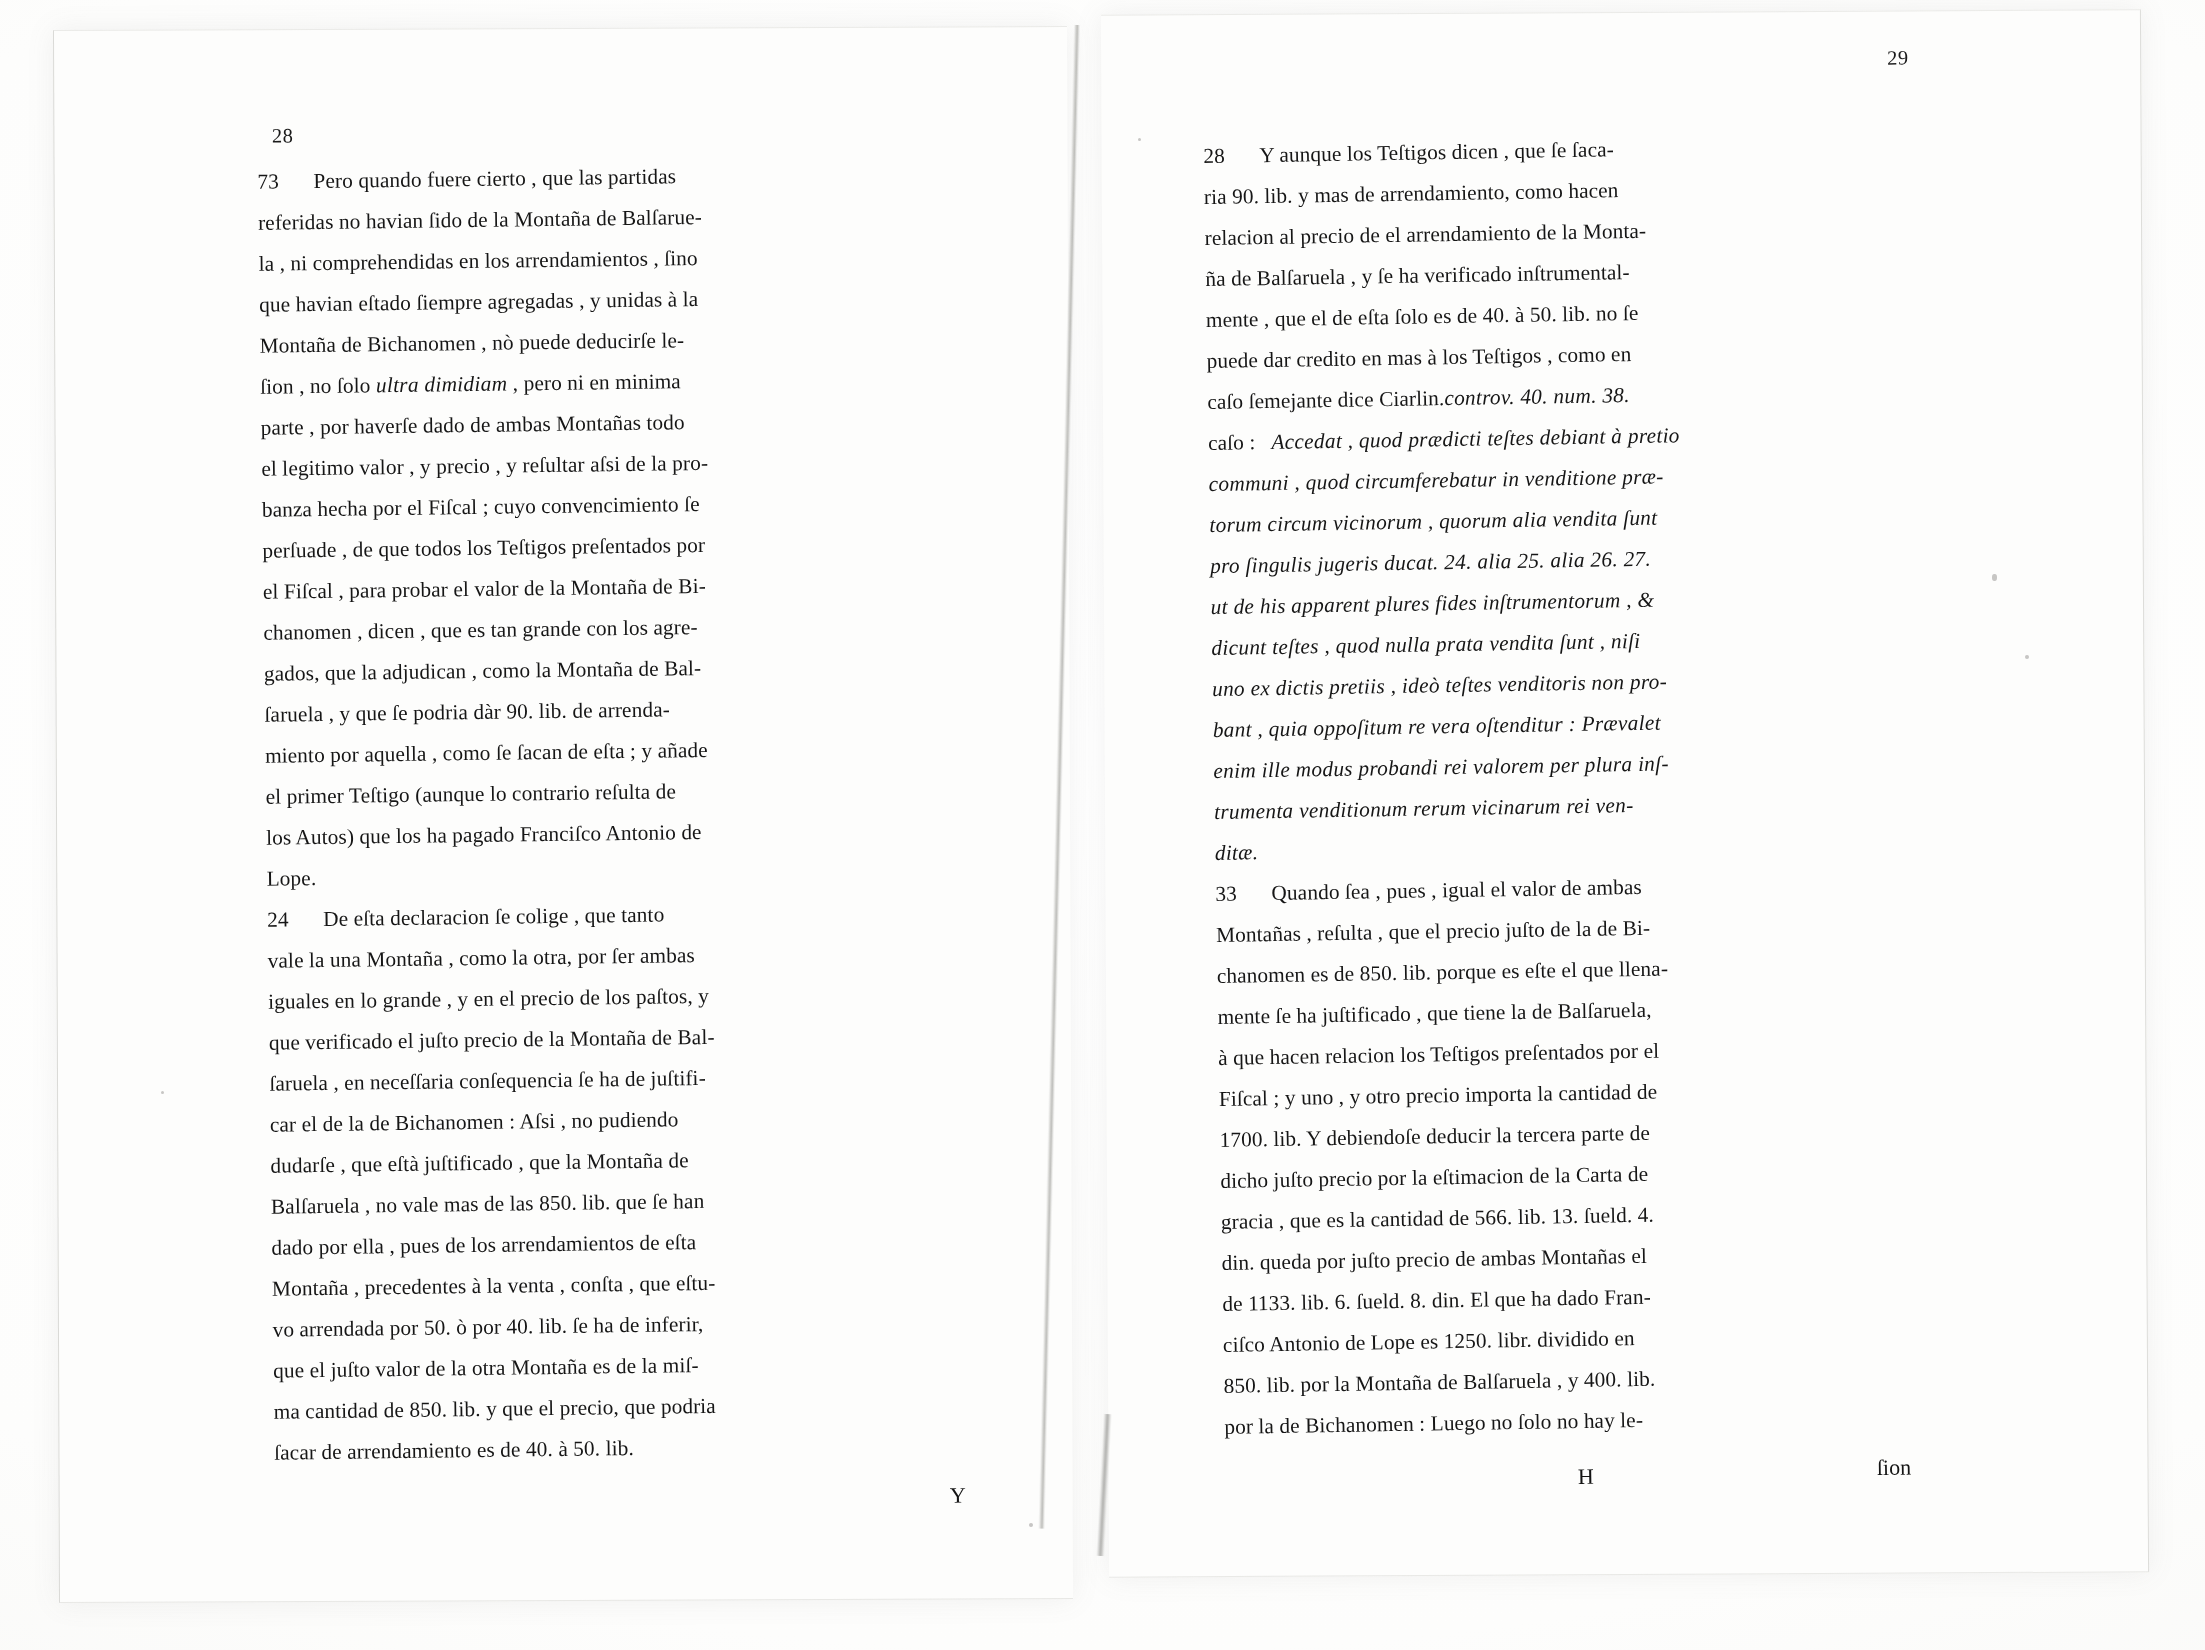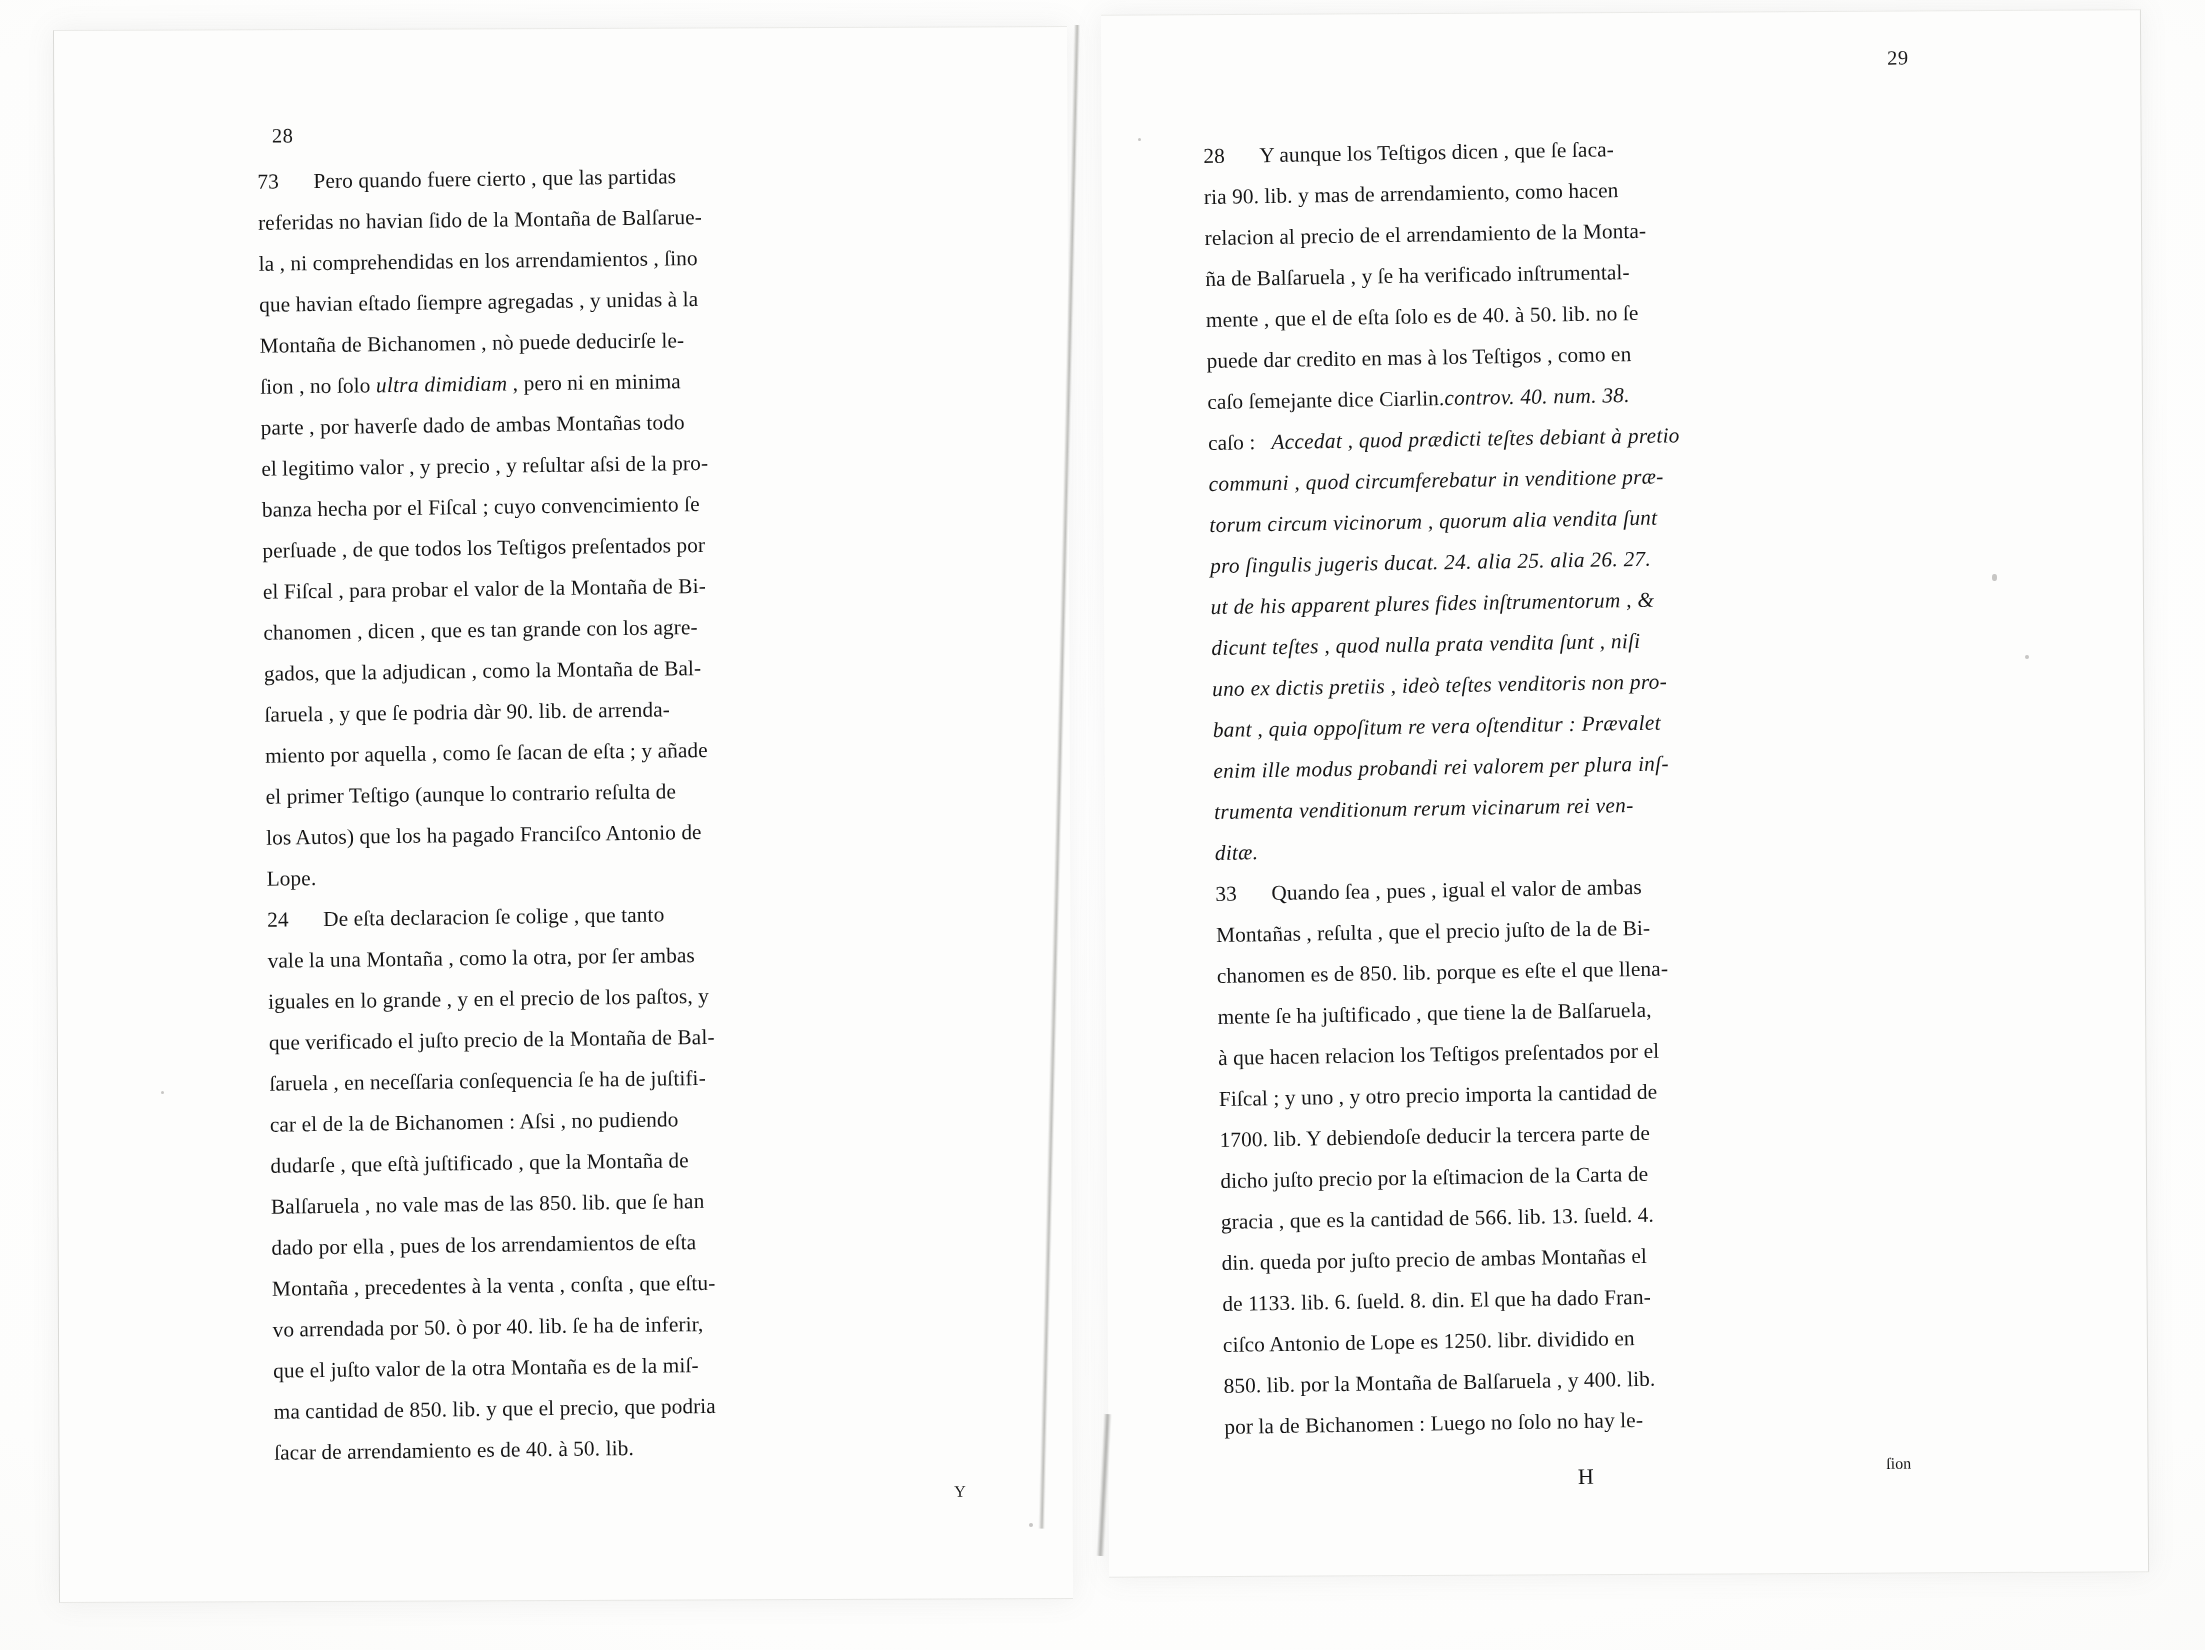--- a/index.html
+++ b/index.html
@@ -109,21 +109,21 @@
 
   .tailrow {
     position: relative;
     height: 57px;
     margin-top: 5.7px;
   }
   .catchword {
     position: absolute;
     right: 25px;
     top: 12.3px;
-    font-size: 16px;
+    font-size: 22px;
   }
   .catchword-right { right: 35px; }
   .signature {
     position: absolute;
     left: 50%;
     transform: translateX(-50%);
     top: 16px;
     font-size: 22px;
   }
 </style>

